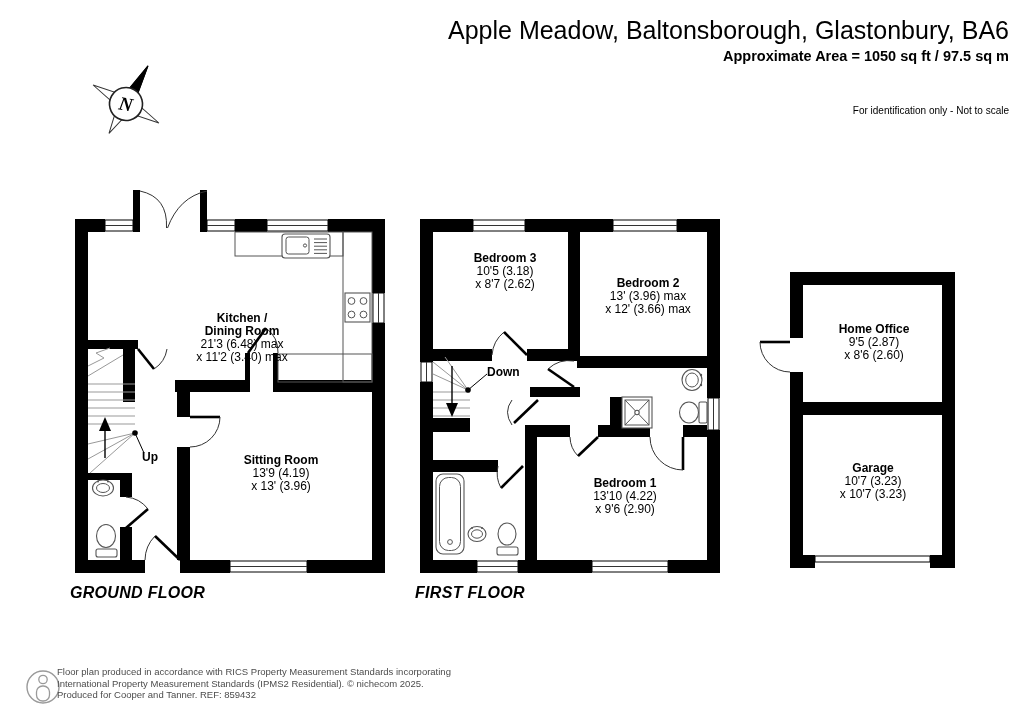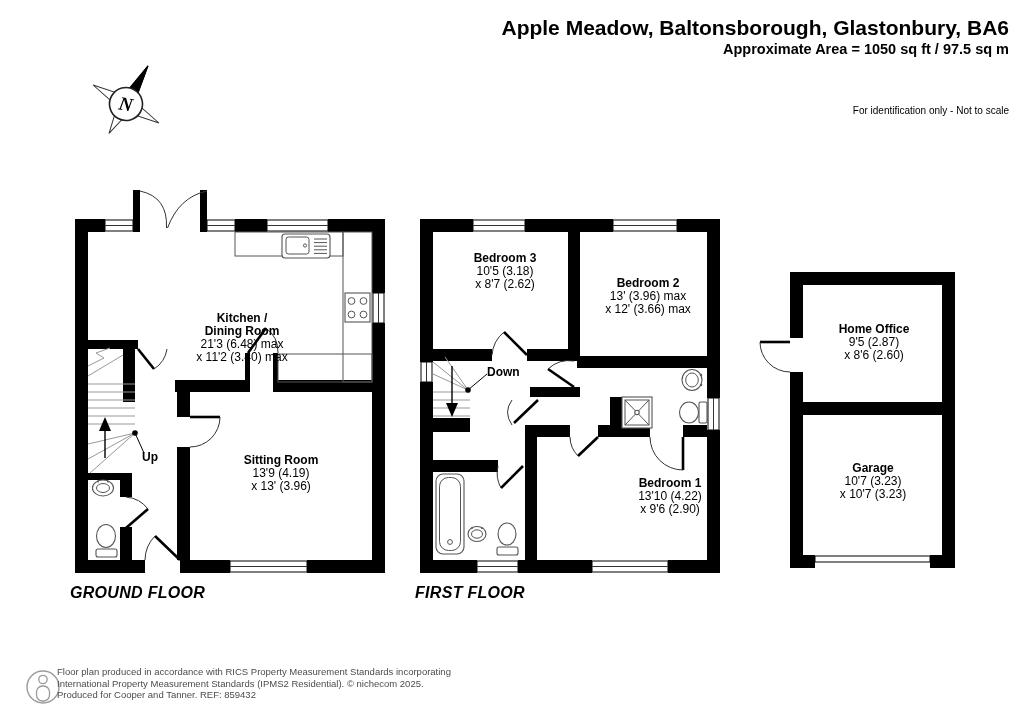--- a/index.html
+++ b/index.html
@@ -1,20 +1,20 @@
 <!DOCTYPE html>
 <html><head>
 <meta charset="utf-8">
 <style>
   html,body{margin:0;padding:0;background:#ffffff;}
   body{width:1024px;height:724px;position:relative;overflow:hidden;
        font-family:"Liberation Sans","DejaVu Sans",sans-serif;color:#000;}
   #plan-svg{position:absolute;left:0;top:0;width:1024px;height:724px;}
-  .hdr-title{position:absolute;top:16px;right:15px;font-size:21px;font-weight:bold;white-space:nowrap;}
-  .hdr-areas{position:absolute;top:41px;right:15px;text-align:right;font-size:14.5px;font-weight:bold;line-height:17.5px;white-space:nowrap;}
+  .hdr-title{position:absolute;top:16px;right:15px;font-size:25px;font-weight:normal;white-space:nowrap;}
+  .hdr-areas{position:absolute;top:48px;right:15px;text-align:right;font-size:14.5px;font-weight:bold;line-height:17.5px;white-space:nowrap;}
   .hdr-disclaimer{position:absolute;top:105px;right:15px;font-size:10px;white-space:nowrap;}
   .room-label{position:absolute;transform:translateX(-50%);text-align:center;font-size:12px;line-height:13px;white-space:nowrap;}
   .room-label .rname{font-weight:bold;}
   .stair-label{position:absolute;font-size:12px;font-weight:bold;white-space:nowrap;}
   .floor-title{position:absolute;font-size:16px;font-weight:bold;letter-spacing:.3px;white-space:nowrap;font-style:italic;}
   .footer{position:absolute;left:57px;top:666px;font-size:9.5px;line-height:11.5px;color:#4c4c4c;white-space:nowrap;}
   
   .wall{fill:#000;}
   .win{fill:#fff;stroke:#000;stroke-width:1;}
   .thin{stroke:#333;stroke-width:1;fill:none;}
@@ -319,21 +319,21 @@
 <div class="room-label" style="left:505px;top:252px;">
   <div class="rname">Bedroom 3</div>
   <div>10'5 (3.18)</div>
   <div>x 8'7 (2.62)</div>
 </div>
 <div class="room-label" style="left:648px;top:277px;">
   <div class="rname">Bedroom 2</div>
   <div>13' (3.96) max</div>
   <div>x 12' (3.66) max</div>
 </div>
-<div class="room-label" style="left:625px;top:477px;margin-left:45px;">
+<div class="room-label" style="left:625px;top:477px;">
   <div class="rname">Bedroom 1</div>
   <div>13'10 (4.22)</div>
   <div>x 9'6 (2.90)</div>
 </div>
 <div class="stair-label" style="left:487px;top:365px;">Down</div>
 
 <div class="room-label" style="left:874px;top:323px;">
   <div class="rname">Home Office</div>
   <div>9'5 (2.87)</div>
   <div>x 8'6 (2.60)</div>

